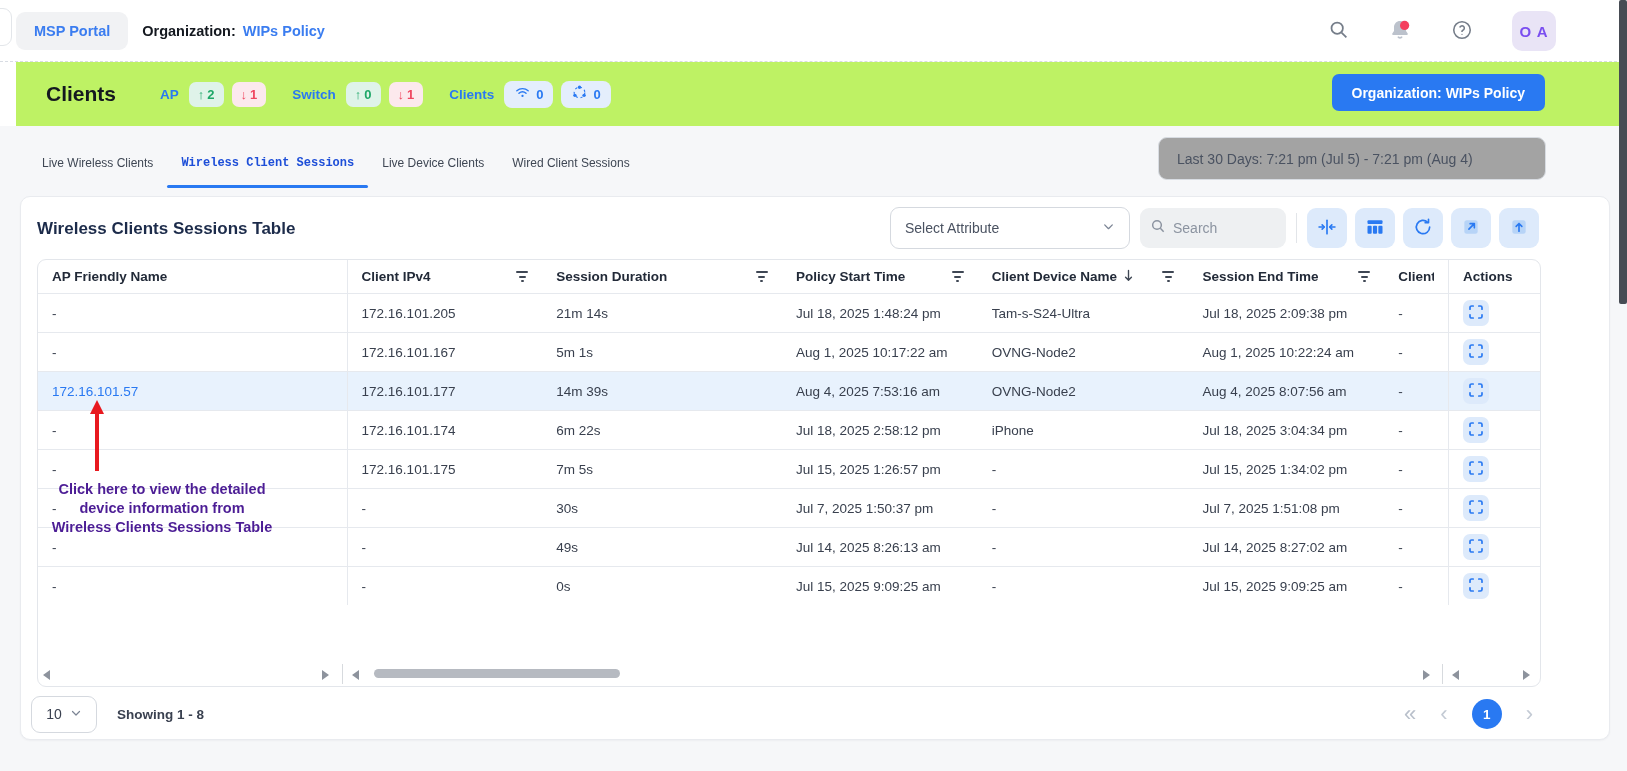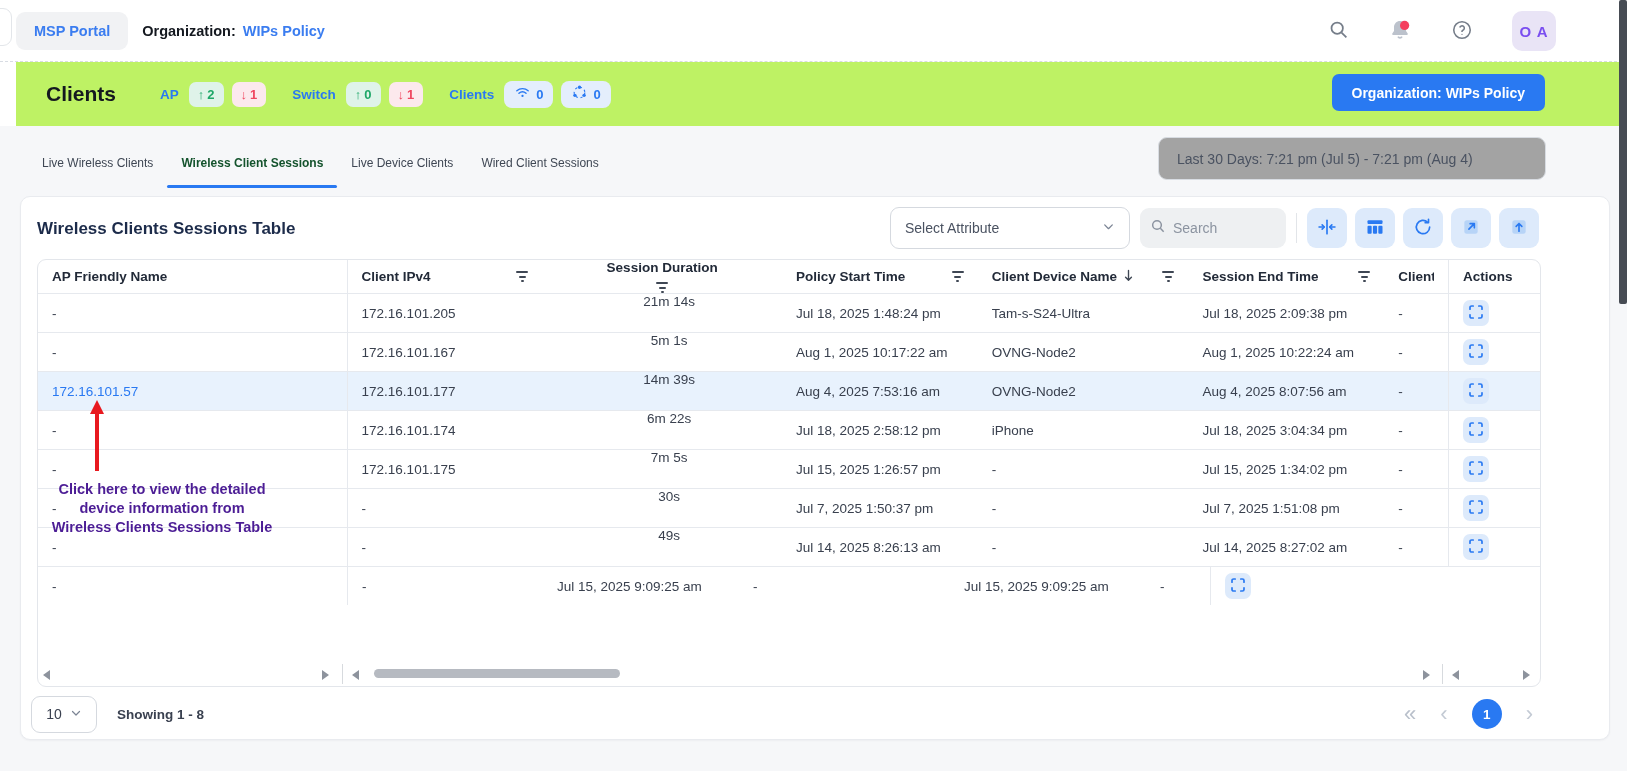--- a/index.html
+++ b/index.html
@@ -37,21 +37,21 @@
   .pill { height:27px; padding:0 10px; border-radius:8px; background:#e4eefc; color:#2979f2;
           font-size:13px; font-weight:700; display:flex; align-items:center; gap:5px; cursor:default; }
   .org-btn { position:absolute; right:82px; top:12px; height:37px; padding:0 20px; background:#2979f2;
              color:#fff; font-weight:700; font-size:14px; border:none; border-radius:7px; cursor:pointer; }
 
   
   .content { position:absolute; left:0; top:126px; right:0; bottom:0; background:#f6f7f9; }
 
   .tabs { position:absolute; left:28px; top:12px; height:50px; display:flex; }
   .tab { padding:0 14px; line-height:50px; font-size:12px; color:#3f4754; cursor:pointer; position:relative; }
-  .tab.active { color:#14532d; font-weight:600; }
+  .tab.active { color:#1d4ed8; font-weight:600;font-family:Liberation Mono, monospace; }
   .tab.active::after { content:""; position:absolute; left:0; right:0; bottom:0; height:3px;
                        background:#2979f2; border-radius:2px; }
 
   .date-range { position:absolute; left:1158px; top:11px; width:388px; height:43px; background:#a3a3a3;
                 border:1px solid #d8dce2; border-radius:9px; display:flex; align-items:center;
                 padding:0 18px; font-size:14px; color:#4a5261; cursor:pointer; }
 
   
   .card { position:absolute; left:20px; top:70px; width:1590px; height:544px; background:#fff;
           border:1px solid #e9ebef; border-radius:10px; box-shadow:0 1px 2px rgba(20,30,50,.04); }
@@ -74,21 +74,21 @@
   .table-wrap { position:absolute; left:16px; top:62px; width:1504px; height:428px;
                 border:1px solid #e3e6eb; border-radius:9px; overflow:hidden; background:#fff; }
   .thead { display:flex; height:33px; }
   .th { display:flex; align-items:center; justify-content:space-between; padding:0 14px;
         font-size:13.5px; font-weight:700; color:#222a38; white-space:nowrap; overflow:hidden; cursor:pointer; }
   .th-label-group { display:flex; align-items:center; gap:6px; overflow:hidden; }
   .tr { display:flex; height:39px; border-top:1px solid #e6e9ee; cursor:pointer; background:#fff; }
   .tr.hl { background:#e8f2fd; }
   .td { display:flex; align-items:center; padding-left:14px; font-size:13.5px; color:#39404e;
         white-space:nowrap; overflow:hidden; }
-  .c0 { width:310px; } .c1 { width:195px; } .c2 { width:240px;flex-direction:column; } .c3 { width:196px; }
+  .c0 { width:310px; } .c1 { width:195px; } .c2 { width:240px; } .c3 { width:196px; }
   .c4 { width:211px; } .c5 { width:196px; } .c6 { width:64px; }  .c7 { width:92px; }
   .th.c0, .td.c0 { border-right:1px solid #e6e9ee; }
   .th.c7, .td.c7 { border-left:1px solid #e6e9ee; }
   .cell-link { color:#2979f2; cursor:pointer; }
   .expand-btn { width:26px; height:26px; border-radius:7px; background:#ddeafb; border:none;
                 display:flex; align-items:center; justify-content:center; cursor:pointer; }
   .filter-icon { display:flex; flex-direction:column; align-items:center; gap:2.5px; flex:none; }
   .filter-icon i { display:block; height:2px; background:#3f4754; border-radius:1px; }
   .filter-icon i:nth-child(1){ width:12px; } .filter-icon i:nth-child(2){ width:7px; }
   .filter-icon i:nth-child(3){ width:3px; }
@@ -462,20 +462,21 @@
                 <button class="expand-btn">
                   <span><svg width="16" height="16" viewBox="0 0 16 16" fill="none" stroke="#2979f2" stroke-width="1.7" stroke-linecap="round">
                       <path d="M2 5.2V3.6C2 2.7 2.7 2 3.6 2h1.6M10.8 2h1.6c.9 0 1.6.7 1.6 1.6v1.6M14 10.8v1.6c0 .9-.7 1.6-1.6 1.6h-1.6M5.2 14H3.6C2.7 14 2 13.3 2 12.4v-1.6"></path>
                     </svg></span>
                 </button>
               </div>
             </div>
             <div class="tr">
               <div class="td c0">-</div>
               <div class="td c1">-</div>
+              <div class="td c2">0s</div>
               <div class="td c3">Jul 15, 2025 9:09:25 am</div>
               <div class="td c4">-</div>
               <div class="td c5">Jul 15, 2025 9:09:25 am</div>
               <div class="td c6">-</div>
               <div class="td c7">
                 <button class="expand-btn">
                   <span><svg width="16" height="16" viewBox="0 0 16 16" fill="none" stroke="#2979f2" stroke-width="1.7" stroke-linecap="round">
                       <path d="M2 5.2V3.6C2 2.7 2.7 2 3.6 2h1.6M10.8 2h1.6c.9 0 1.6.7 1.6 1.6v1.6M14 10.8v1.6c0 .9-.7 1.6-1.6 1.6h-1.6M5.2 14H3.6C2.7 14 2 13.3 2 12.4v-1.6"></path>
                     </svg></span>
                 </button>

